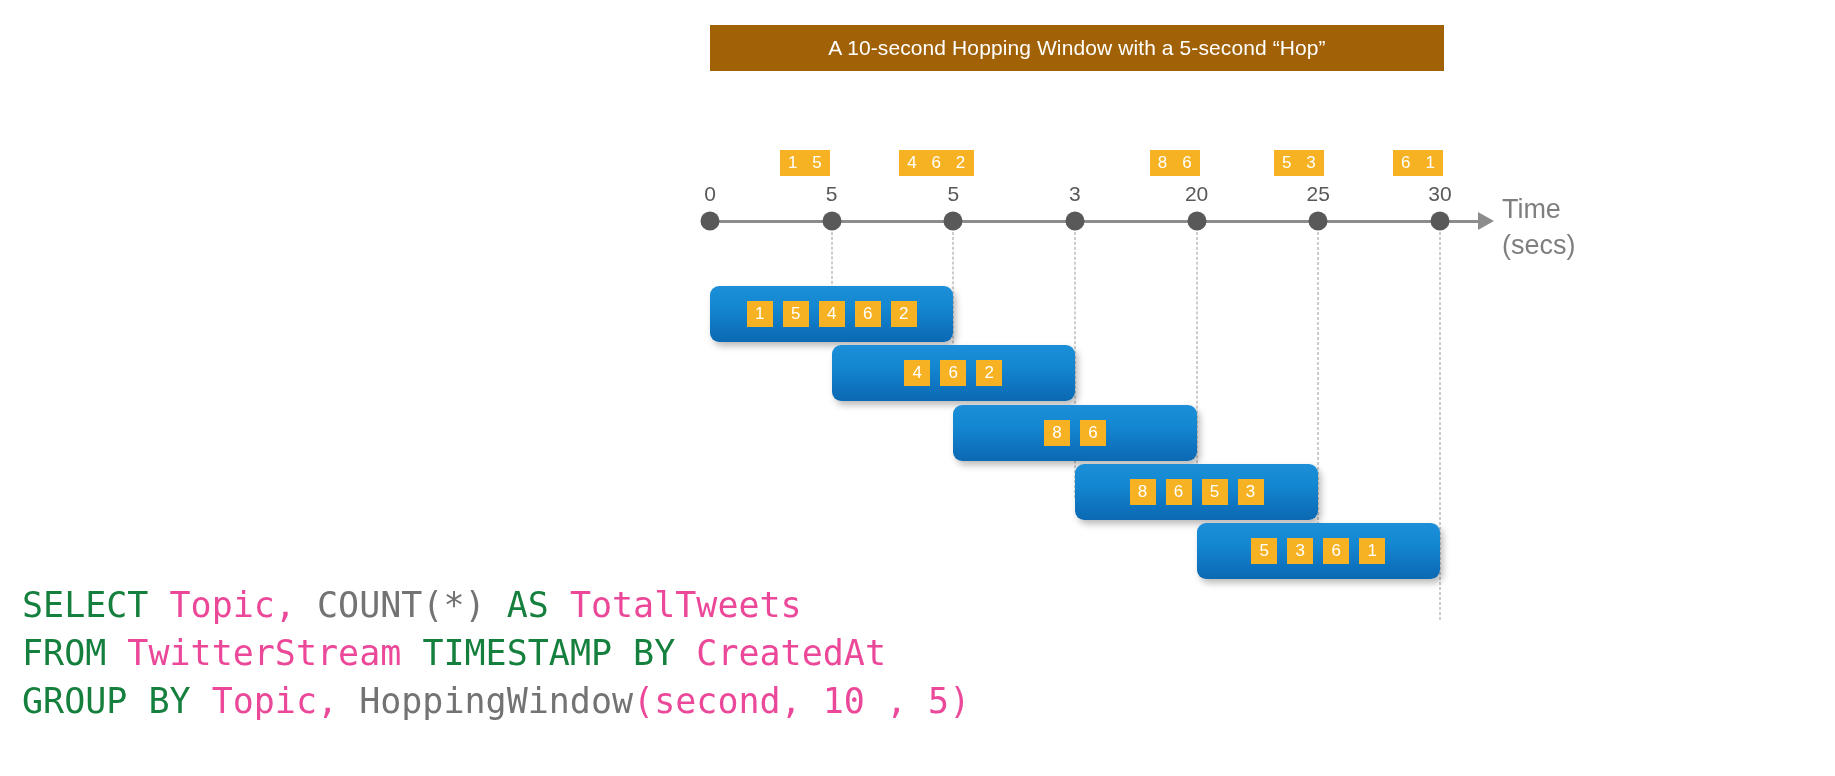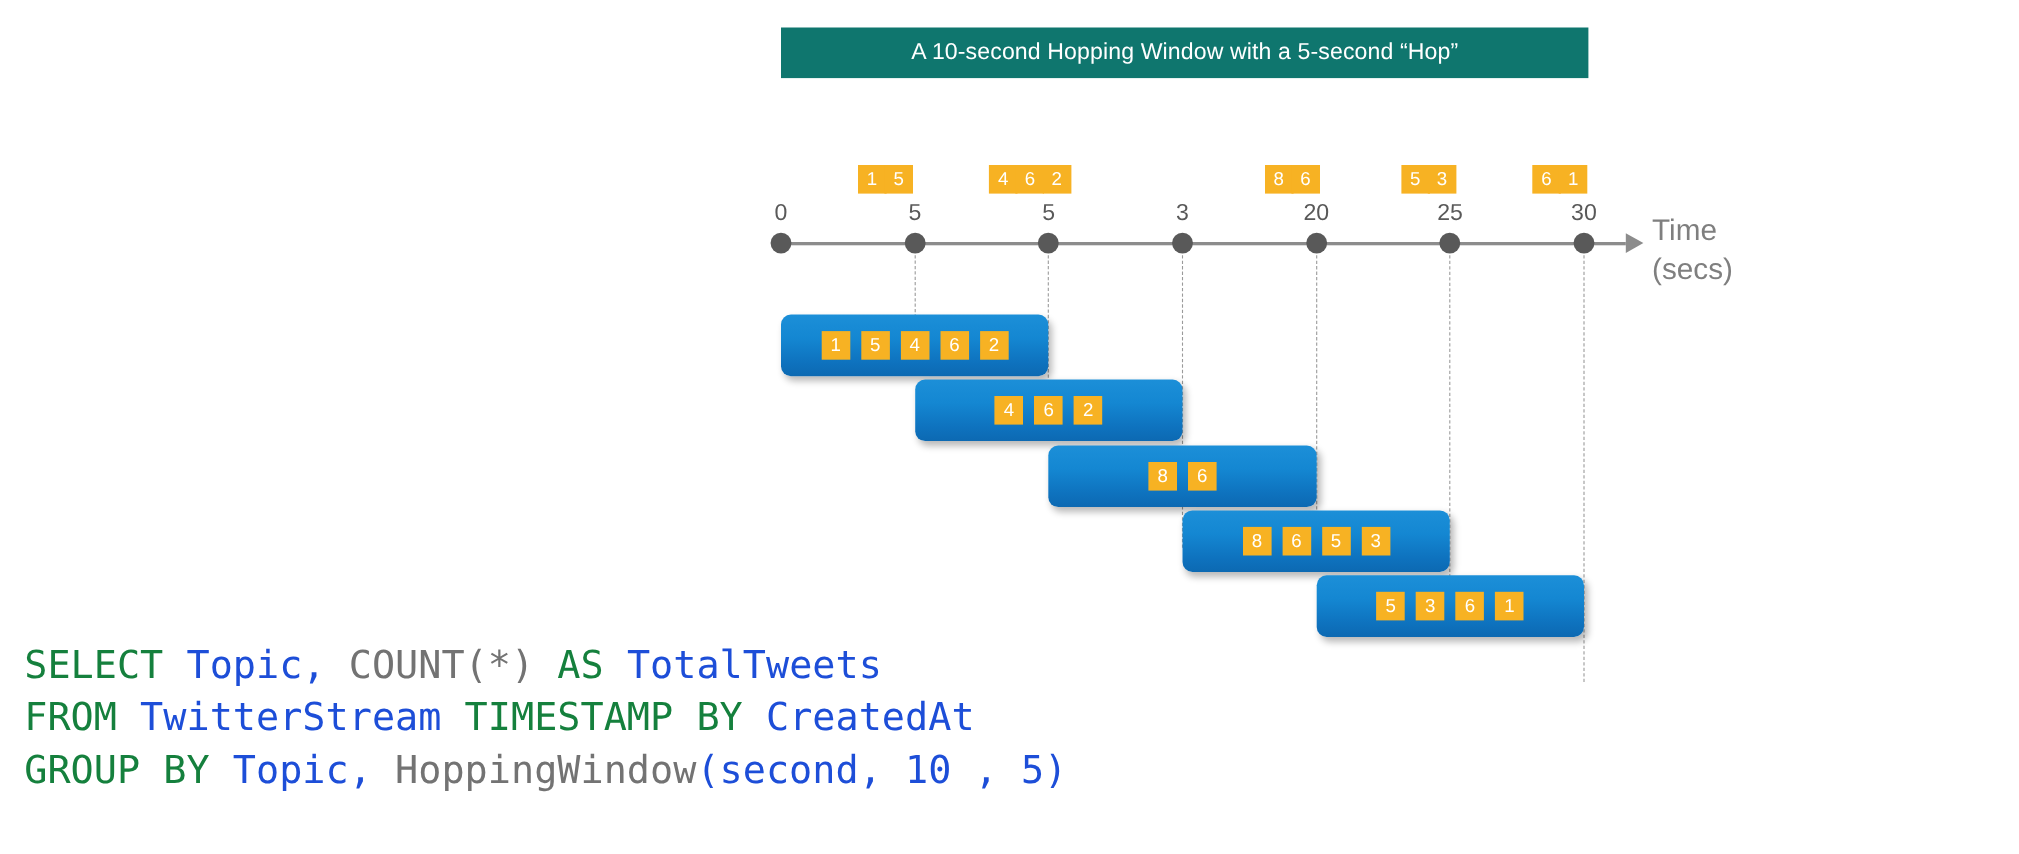--- a/index.html
+++ b/index.html
@@ -30,21 +30,21 @@
     letter-spacing: -0.2px;
   }
 
   
   #banner {
     position: absolute;
     left: 710px;
     top: 25px;
     width: 734px;
     height: 46px;
-    background: #0f766e;
+    background: #a16207;
     display: flex;
     align-items: center;
     justify-content: center;
   }
   #banner .banner-text {
     color: #ffffff;
     font-size: 21px;
     font-weight: 300;
     font-family: "Liberation Sans", sans-serif;
     letter-spacing: 0.1px;
@@ -155,21 +155,21 @@
     left: 22px;
     top: 582px;
     font-family: "DejaVu Sans Mono", monospace;
     font-size: 35px;
     line-height: 1.37;
     color: #595959;
     white-space: pre;
   }
   #sql .kw  { color: #15803d; }
   #sql .fn  { color: #737373; }
-  #sql .id  { color: #1d4ed8; }
+  #sql .id  { color: #ec4899; }
 </style>
 </head>
 <body>
 
 <div id="slide">
 
 
   <div id="banner">
     <span class="banner-text">A 10-second Hopping Window with a 5-second “Hop”</span>
   </div>

